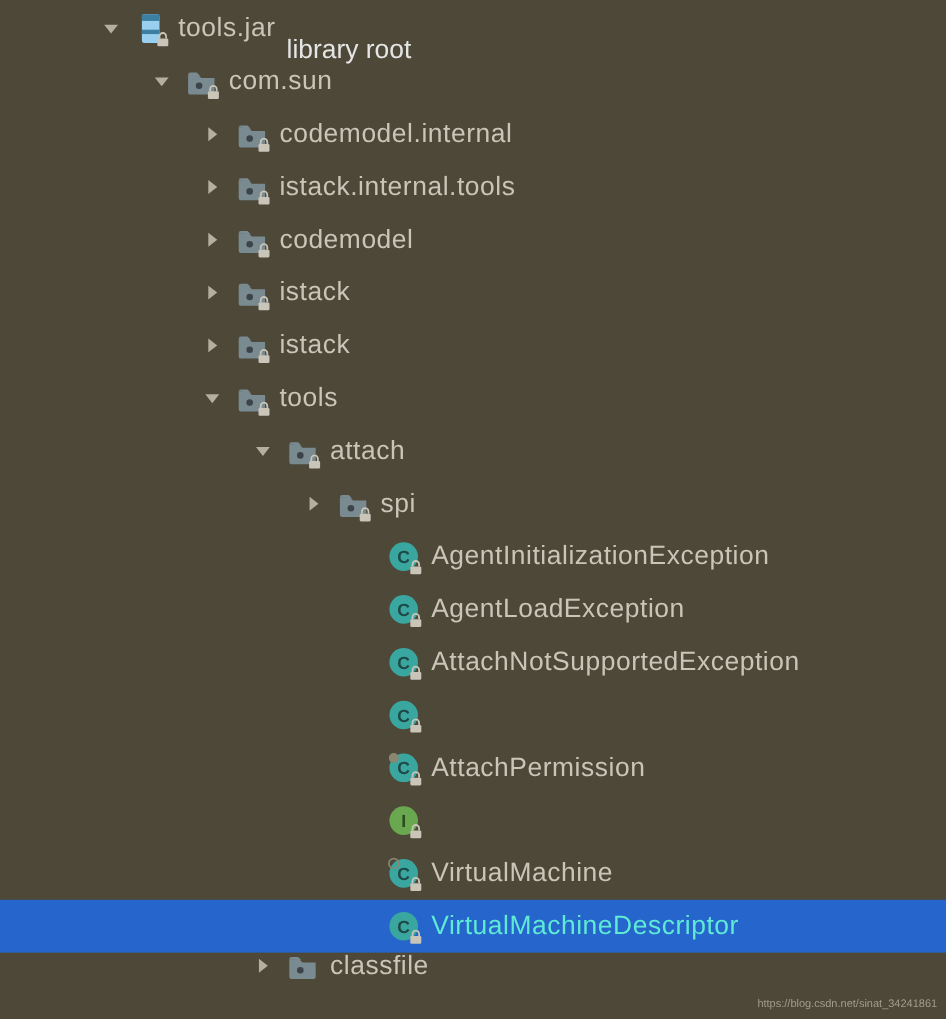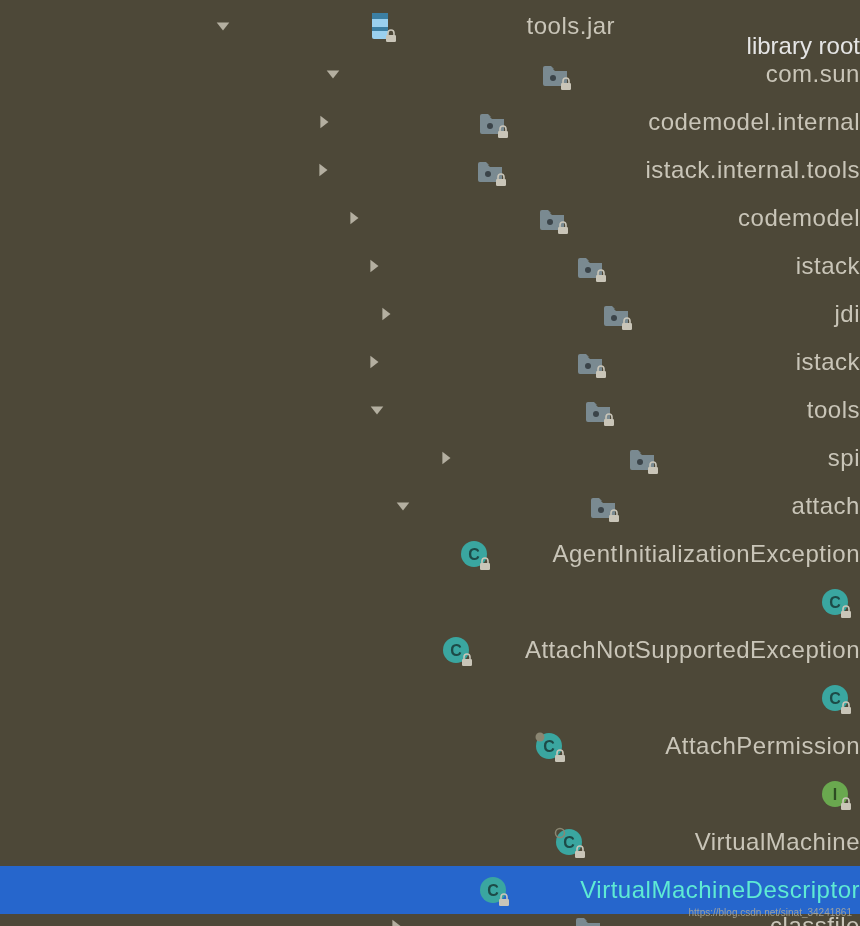--- a/index.html
+++ b/index.html
@@ -18,21 +18,20 @@
       position: relative;
     }
     .tree {
       padding-top: 2px;
     }
     .tree-row {
       display: flex;
       align-items: center;
       height: 48px;
       white-space: nowrap;
-      justify-content: space-between;
     }
     .tree-row.selected {
       background: #2666cc;
     }
     .tree-row.selected .node-label {
       color: #5eead4;
     }
     .indent {
       display: inline-block;
     }
@@ -236,41 +235,20 @@
       <path d="M3 9 h9 l3 3 h12 v13 a2 2 0 0 1 -2 2 H5 a2 2 0 0 1 -2 -2 Z" fill="#7a8a91"></path>
       <path d="M3 9 h9 l3 3 h12" fill="none"></path>
       <path d="M3 9 a2 2 0 0 1 2 -2 h6 l3 3" fill="#7a8a91"></path>
       <circle cx="13" cy="19" r="3" fill="#3b4449"></circle>
     </svg>
         <svg class="lock-badge" viewBox="0 0 12 14">
     <rect x="1" y="6" width="10" height="7" rx="1.2" fill="#c9c5b8"></rect>
     <path d="M3 6 V4 a3 3 0 0 1 6 0 V6" stroke="#c9c5b8" stroke-width="1.6" fill="none"></path>
   </svg>
       </span>
-      <span class="node-label">jdi</span>
-    </div>
-    <div class="tree-row">
-      <span class="indent" style="width: 182px;"></span>
-      <span class="arrow">
-        <svg viewBox="0 0 20 20">
-          <polygon points="6,3 15,10 6,17" fill="#b4afa0"></polygon>
-        </svg>
-      </span>
-      <span class="icon">
-        <svg viewBox="0 0 30 30">
-      <path d="M3 9 h9 l3 3 h12 v13 a2 2 0 0 1 -2 2 H5 a2 2 0 0 1 -2 -2 Z" fill="#7a8a91"></path>
-      <path d="M3 9 h9 l3 3 h12" fill="none"></path>
-      <path d="M3 9 a2 2 0 0 1 2 -2 h6 l3 3" fill="#7a8a91"></path>
-      <circle cx="13" cy="19" r="3" fill="#3b4449"></circle>
-    </svg>
-        <svg class="lock-badge" viewBox="0 0 12 14">
-    <rect x="1" y="6" width="10" height="7" rx="1.2" fill="#c9c5b8"></rect>
-    <path d="M3 6 V4 a3 3 0 0 1 6 0 V6" stroke="#c9c5b8" stroke-width="1.6" fill="none"></path>
-  </svg>
-      </span>
       <span class="node-label">istack</span>
     </div>
     <div class="tree-row">
       <span class="indent" style="width: 182px;"></span>
       <span class="arrow">
         <svg viewBox="0 0 20 20">
           <polygon points="3,6 17,6 10,15" fill="#b4afa0"></polygon>
         </svg>
       </span>
       <span class="icon">
@@ -281,20 +259,41 @@
       <circle cx="13" cy="19" r="3" fill="#3b4449"></circle>
     </svg>
         <svg class="lock-badge" viewBox="0 0 12 14">
     <rect x="1" y="6" width="10" height="7" rx="1.2" fill="#c9c5b8"></rect>
     <path d="M3 6 V4 a3 3 0 0 1 6 0 V6" stroke="#c9c5b8" stroke-width="1.6" fill="none"></path>
   </svg>
       </span>
       <span class="node-label">tools</span>
     </div>
     <div class="tree-row">
+      <span class="indent" style="width: 228px;"></span>
+      <span class="arrow">
+        <svg viewBox="0 0 20 20">
+          <polygon points="3,6 17,6 10,15" fill="#b4afa0"></polygon>
+        </svg>
+      </span>
+      <span class="icon">
+        <svg viewBox="0 0 30 30">
+      <path d="M3 9 h9 l3 3 h12 v13 a2 2 0 0 1 -2 2 H5 a2 2 0 0 1 -2 -2 Z" fill="#7a8a91"></path>
+      <path d="M3 9 h9 l3 3 h12" fill="none"></path>
+      <path d="M3 9 a2 2 0 0 1 2 -2 h6 l3 3" fill="#7a8a91"></path>
+      <circle cx="13" cy="19" r="3" fill="#3b4449"></circle>
+    </svg>
+        <svg class="lock-badge" viewBox="0 0 12 14">
+    <rect x="1" y="6" width="10" height="7" rx="1.2" fill="#c9c5b8"></rect>
+    <path d="M3 6 V4 a3 3 0 0 1 6 0 V6" stroke="#c9c5b8" stroke-width="1.6" fill="none"></path>
+  </svg>
+      </span>
+      <span class="node-label">attach</span>
+    </div>
+    <div class="tree-row">
       <span class="indent" style="width: 274px;"></span>
       <span class="arrow">
         <svg viewBox="0 0 20 20">
           <polygon points="6,3 15,10 6,17" fill="#b4afa0"></polygon>
         </svg>
       </span>
       <span class="icon">
         <svg viewBox="0 0 30 30">
       <path d="M3 9 h9 l3 3 h12 v13 a2 2 0 0 1 -2 2 H5 a2 2 0 0 1 -2 -2 Z" fill="#7a8a91"></path>
       <path d="M3 9 h9 l3 3 h12" fill="none"></path>
@@ -302,41 +301,20 @@
       <circle cx="13" cy="19" r="3" fill="#3b4449"></circle>
     </svg>
         <svg class="lock-badge" viewBox="0 0 12 14">
     <rect x="1" y="6" width="10" height="7" rx="1.2" fill="#c9c5b8"></rect>
     <path d="M3 6 V4 a3 3 0 0 1 6 0 V6" stroke="#c9c5b8" stroke-width="1.6" fill="none"></path>
   </svg>
       </span>
       <span class="node-label">spi</span>
     </div>
     <div class="tree-row">
-      <span class="indent" style="width: 228px;"></span>
-      <span class="arrow">
-        <svg viewBox="0 0 20 20">
-          <polygon points="3,6 17,6 10,15" fill="#b4afa0"></polygon>
-        </svg>
-      </span>
-      <span class="icon">
-        <svg viewBox="0 0 30 30">
-      <path d="M3 9 h9 l3 3 h12 v13 a2 2 0 0 1 -2 2 H5 a2 2 0 0 1 -2 -2 Z" fill="#7a8a91"></path>
-      <path d="M3 9 h9 l3 3 h12" fill="none"></path>
-      <path d="M3 9 a2 2 0 0 1 2 -2 h6 l3 3" fill="#7a8a91"></path>
-      <circle cx="13" cy="19" r="3" fill="#3b4449"></circle>
-    </svg>
-        <svg class="lock-badge" viewBox="0 0 12 14">
-    <rect x="1" y="6" width="10" height="7" rx="1.2" fill="#c9c5b8"></rect>
-    <path d="M3 6 V4 a3 3 0 0 1 6 0 V6" stroke="#c9c5b8" stroke-width="1.6" fill="none"></path>
-  </svg>
-      </span>
-      <span class="node-label">attach</span>
-    </div>
-    <div class="tree-row">
       <span class="indent" style="width: 320px;"></span>
       <span class="arrow-spacer"></span>
       <span class="icon">
         <svg viewBox="0 0 30 30">
       <circle cx="15" cy="15" r="13" fill="#3aa6a0"></circle>
       <text x="15" y="21" text-anchor="middle" font-size="16" font-family="Arial" font-weight="bold" fill="#1d4a47">C</text>
 
     </svg>
         <svg class="lock-badge" viewBox="0 0 12 14">
     <rect x="1" y="6" width="10" height="7" rx="1.2" fill="#c9c5b8"></rect>
@@ -352,20 +330,21 @@
         <svg viewBox="0 0 30 30">
       <circle cx="15" cy="15" r="13" fill="#3aa6a0"></circle>
       <text x="15" y="21" text-anchor="middle" font-size="16" font-family="Arial" font-weight="bold" fill="#1d4a47">C</text>
 
     </svg>
         <svg class="lock-badge" viewBox="0 0 12 14">
     <rect x="1" y="6" width="10" height="7" rx="1.2" fill="#c9c5b8"></rect>
     <path d="M3 6 V4 a3 3 0 0 1 6 0 V6" stroke="#c9c5b8" stroke-width="1.6" fill="none"></path>
   </svg>
       </span>
+      <span class="node-label">AgentLoadException</span>
     </div>
     <div class="tree-row">
       <span class="indent" style="width: 320px;"></span>
       <span class="arrow-spacer"></span>
       <span class="icon">
         <svg viewBox="0 0 30 30">
       <circle cx="15" cy="15" r="13" fill="#3aa6a0"></circle>
       <text x="15" y="21" text-anchor="middle" font-size="16" font-family="Arial" font-weight="bold" fill="#1d4a47">C</text>
 
     </svg>

